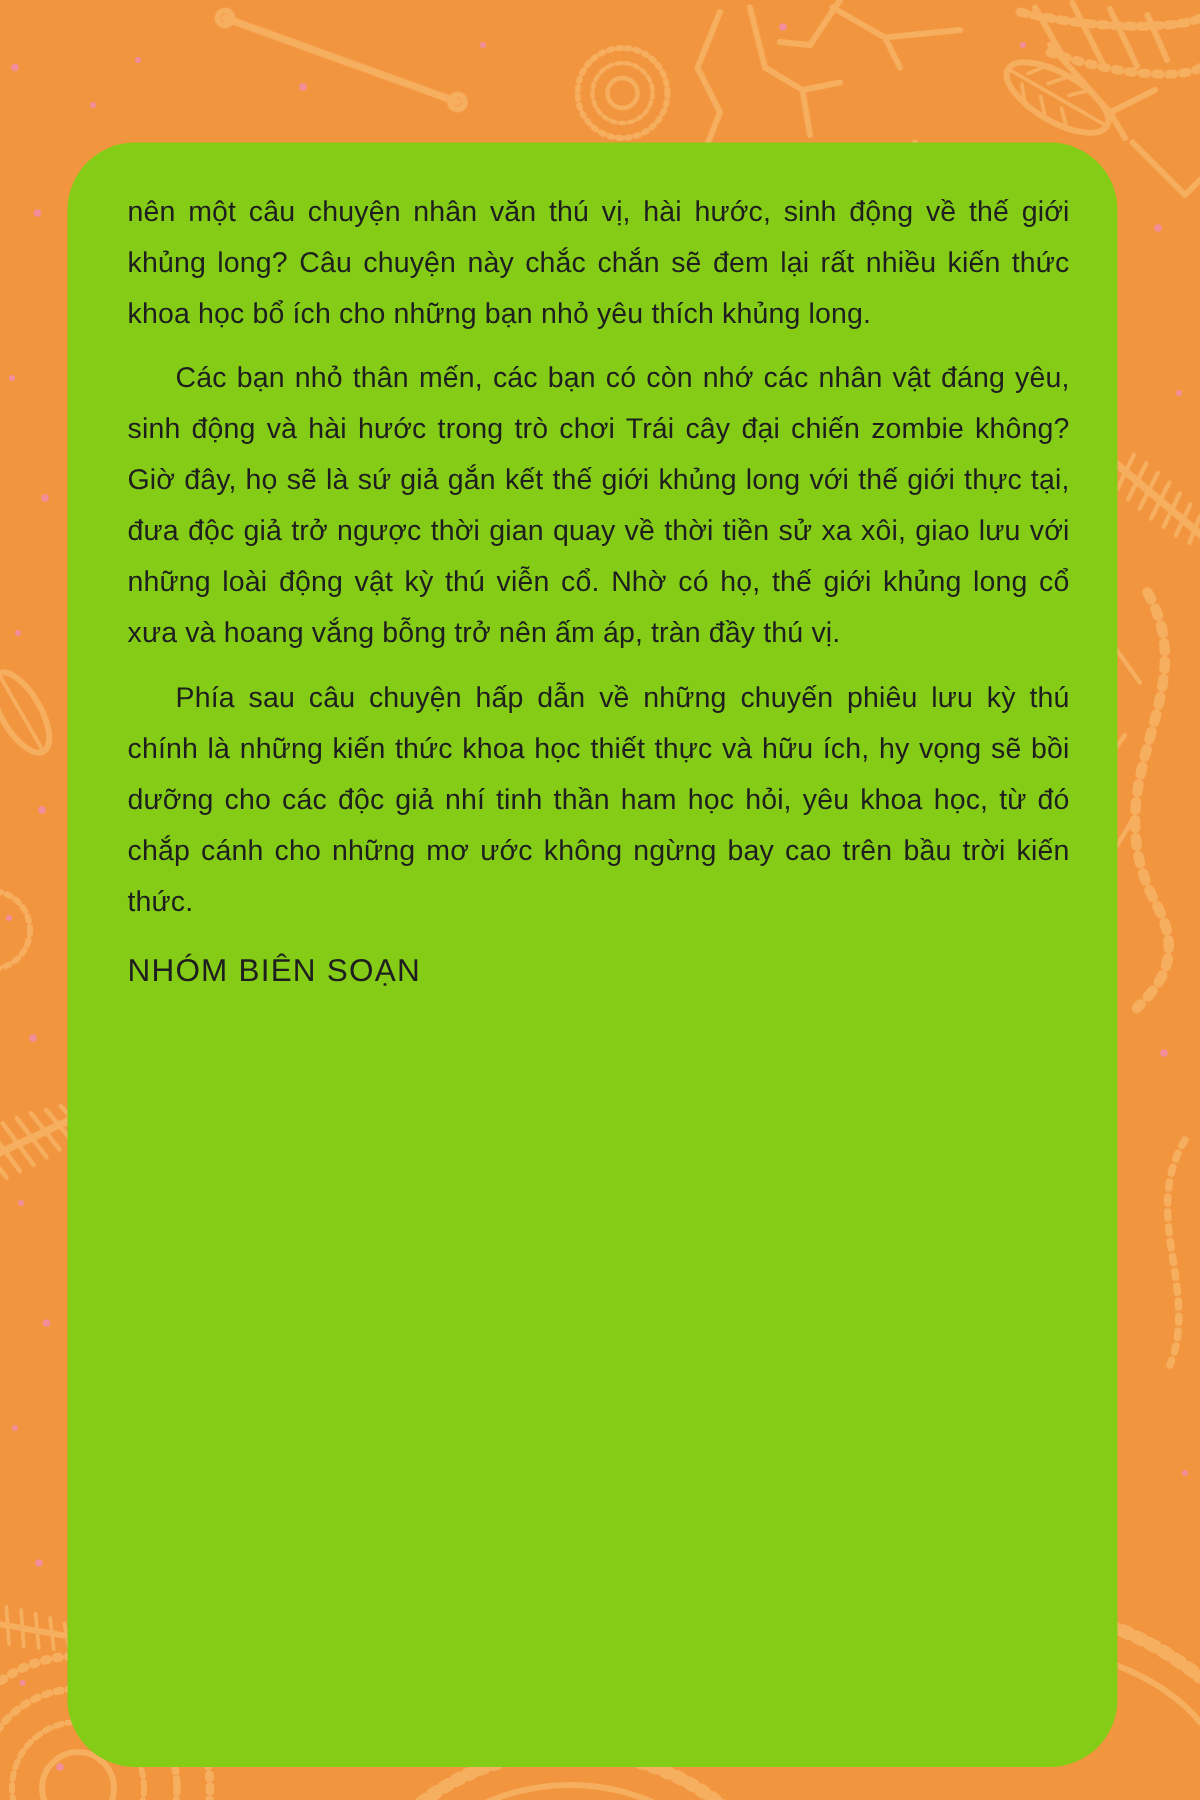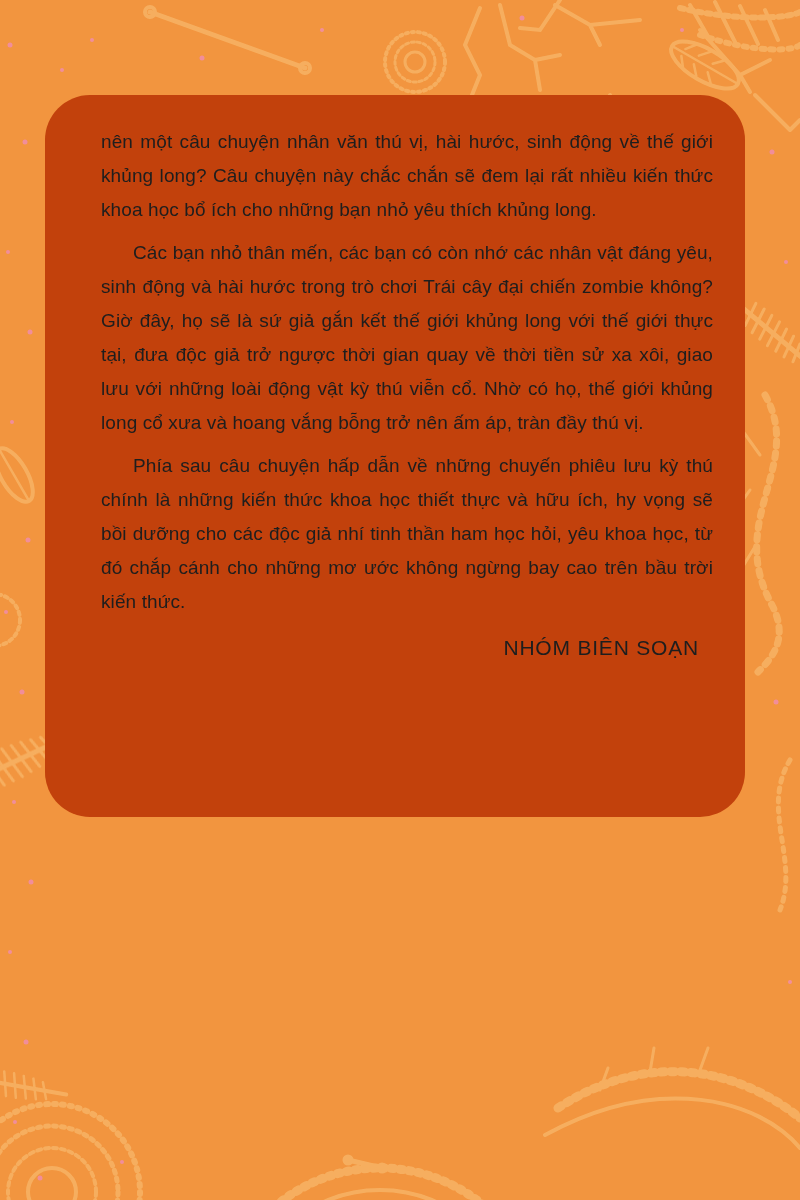--- a/index.html
+++ b/index.html
@@ -15,44 +15,43 @@
     position: absolute;
     left: 0; top: 0;
     width: 800px; height: 1200px;
     display: block;
   }
   .book-page {
     position: absolute;
     left: 45px;
     top: 95px;
     width: 700px;
-    height: 722px;
-    background: #c2410c;
+    height: 1083px;
+    background: #84cc16;
     border-radius: 45px;
     box-sizing: border-box;
-    padding: 30px 32px 0 56px;
+    padding: 30px 32px 0 40px;
   }
   .page-text p {
     margin: 0 0 9px 0;
     font-size: 19px;
     line-height: 34px;
     color: #1e1e1e;
     text-align: justify;
     text-indent: 32px;
     letter-spacing: 0.1px;
   }
   .page-text p.continuation {
     text-indent: 0;
   }
   .signature {
     margin: 14px 14px 0 0;
     font-size: 21px;
     line-height: 30px;
     color: #1e1e1e;
-    text-align: right;
     letter-spacing: 0.8px;
   }
 </style>
 </head>
 <body>
 
 <svg class="bg-svg" viewBox="0 0 800 1200" xmlns="http://www.w3.org/2000/svg" aria-hidden="true">
   <rect x="0" y="0" width="800" height="1200" fill="#f2953f"></rect>
 
   <g stroke="#f7b264" fill="none" stroke-width="4" stroke-linecap="round" opacity="0.9">

